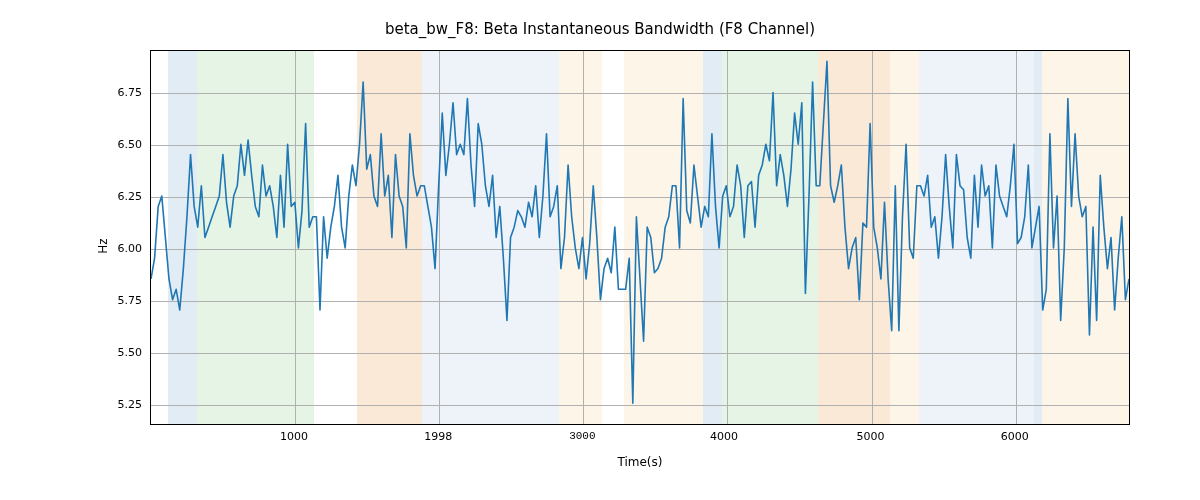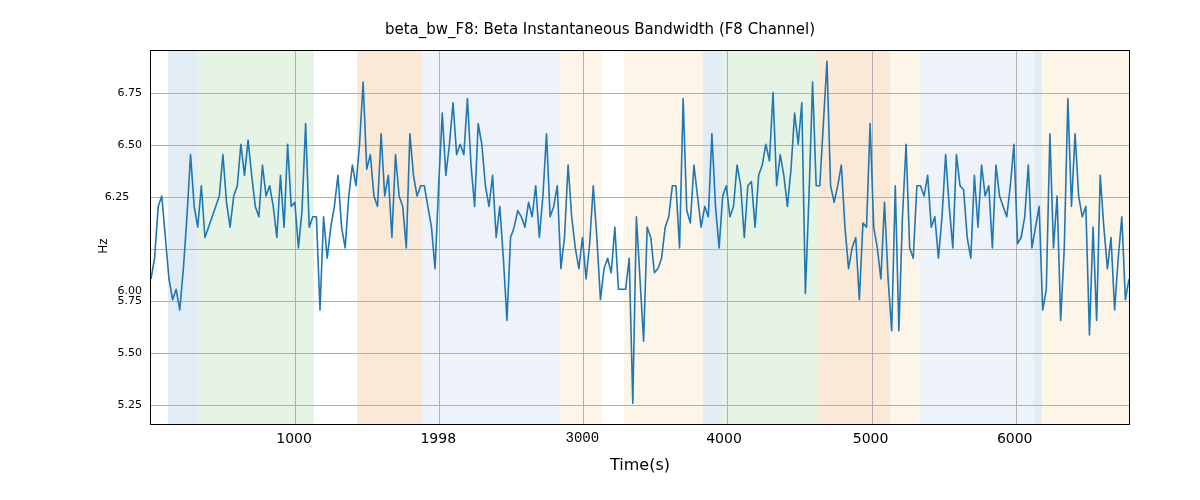--- a/index.html
+++ b/index.html
@@ -42,27 +42,27 @@
     transform-origin: center;
     font-size: 12px;
     color: #000;
   }
   .xlabel {
     position: absolute;
     left: 150px;
     width: 980px;
     top: 455px;
     text-align: center;
-    font-size: 16px;
+    font-size: 12px;
     color: #000;
   }
   .xtick {
     position: absolute;
     top: 430px;
-    font-size: 14px;
+    font-size: 11px;
     color: #000;
     transform: translateX(-50%);
   }
   .ytick {
     position: absolute;
     right: 1058px;
     font-size: 11px;
     color: #000;
     transform: translateY(-50%);
     text-align: right;
@@ -139,22 +139,22 @@
       <div class="gridline-v" style="left: 864.706px;"></div>
       <svg class="series" id="series-svg" viewBox="0 0 980 375" preserveAspectRatio="none">
       <polyline id="series-poly" points="0.00,229.17 3.60,208.33 7.21,156.25 10.81,145.83 14.41,187.50 18.01,229.17 21.62,250.00 25.22,239.58 28.82,260.42 32.43,218.75 36.03,166.67 39.63,104.17 43.24,156.25 46.84,177.08 50.44,135.42 54.04,187.50 57.65,177.08 61.25,166.67 64.85,156.25 68.46,145.83 72.06,104.17 75.66,152.08 79.26,177.08 82.87,145.83 86.47,135.42 90.07,93.75 93.68,125.00 97.28,89.58 100.88,125.00 104.49,156.25 108.09,166.67 111.69,114.58 115.29,145.83 118.90,135.42 122.50,156.25 126.10,187.50 129.71,125.00 133.31,177.08 136.91,93.75 140.51,156.25 144.12,152.08 147.72,197.92 151.32,160.42 154.93,72.92 158.53,177.08 162.13,166.67 165.74,166.67 169.34,260.42 172.94,166.67 176.54,208.33 180.15,177.08 183.75,156.25 187.35,125.00 190.96,177.08 194.56,197.92 198.16,145.83 201.76,114.58 205.37,135.42 208.97,93.75 212.57,31.25 216.18,118.75 219.78,104.17 223.38,145.83 226.99,156.25 230.59,83.33 234.19,145.83 237.79,125.00 241.40,187.50 245.00,104.17 248.60,145.83 252.21,156.25 255.81,197.92 259.41,83.33 263.01,125.00 266.62,145.83 270.22,135.42 273.82,135.42 277.43,156.25 281.03,177.08 284.63,218.75 288.24,135.42 291.84,62.50 295.44,125.00 299.04,93.75 302.65,52.08 306.25,104.17 309.85,93.75 313.46,104.17 317.06,47.92 320.66,114.58 324.26,156.25 327.87,72.92 331.47,93.75 335.07,135.42 338.68,156.25 342.28,125.00 345.88,187.50 349.49,156.25 353.09,208.33 356.69,270.83 360.29,187.50 363.90,177.08 367.50,160.42 371.10,166.67 374.71,177.08 378.31,152.08 381.91,166.67 385.51,135.42 389.12,187.50 392.72,145.83 396.32,83.33 399.93,166.67 403.53,156.25 407.13,135.42 410.74,218.75 414.34,187.50 417.94,114.58 421.54,166.67 425.15,197.92 428.75,218.75 432.35,187.50 435.96,229.17 439.56,193.75 443.16,135.42 446.76,187.50 450.37,250.00 453.97,218.75 457.57,208.33 461.18,222.92 464.78,177.08 468.38,239.58 471.99,239.58 475.59,239.58 479.19,208.33 482.79,354.17 486.40,166.67 490.00,229.17 493.60,291.67 497.21,177.08 500.81,187.50 504.41,222.92 508.01,218.75 511.62,208.33 515.22,177.08 518.82,166.67 522.43,135.42 526.03,135.42 529.63,197.92 533.24,47.92 536.84,160.42 540.44,172.92 544.04,114.58 547.65,145.83 551.25,177.08 554.85,156.25 558.46,166.67 562.06,83.33 565.66,156.25 569.26,197.92 572.87,145.83 576.47,135.42 580.07,166.67 583.68,156.25 587.28,114.58 590.88,135.42 594.49,187.50 598.09,135.42 601.69,131.25 605.29,177.08 608.90,125.00 612.50,114.58 616.10,93.75 619.71,110.42 623.31,41.67 626.91,135.42 630.51,104.17 634.12,125.00 637.72,156.25 641.32,118.75 644.93,62.50 648.53,93.75 652.13,52.08 655.74,243.75 659.34,145.83 662.94,31.25 666.54,135.42 670.15,135.42 673.75,72.92 677.35,10.42 680.96,135.42 684.56,152.08 688.16,135.42 691.76,114.58 695.37,177.08 698.97,218.75 702.57,197.92 706.18,187.50 709.78,250.00 713.38,172.92 716.99,177.08 720.59,72.92 724.19,177.08 727.79,197.92 731.40,229.17 735.00,152.08 738.60,229.17 742.21,281.25 745.81,135.42 749.41,281.25 753.01,166.67 756.62,93.75 760.22,197.92 763.82,208.33 767.43,135.42 771.03,135.42 774.63,145.83 778.24,125.00 781.84,177.08 785.44,166.67 789.04,208.33 792.65,166.67 796.25,104.17 799.85,156.25 803.46,197.92 807.06,104.17 810.66,135.42 814.26,139.58 817.87,187.50 821.47,208.33 825.07,125.00 828.68,177.08 832.28,114.58 835.88,145.83 839.49,135.42 843.09,197.92 846.69,114.58 850.29,145.83 853.90,156.25 857.50,166.67 861.10,135.42 864.71,93.75 868.31,193.75 871.91,187.50 875.51,166.67 879.12,114.58 882.72,197.92 886.32,177.08 889.93,156.25 893.53,260.42 897.13,239.58 900.74,83.33 904.34,197.92 907.94,145.83 911.54,270.83 915.15,197.92 918.75,47.92 922.35,156.25 925.96,83.33 929.56,145.83 933.16,166.67 936.76,156.25 940.37,285.42 943.97,177.08 947.57,270.83 951.18,125.00 954.78,177.08 958.38,218.75 961.99,187.50 965.59,260.42 969.19,208.33 972.79,166.67 976.40,250.00 980.00,229.17"></polyline>
     </svg>
   </div>
 
   <div class="xlabel">Time(s)</div>
 <div class="ytick" style="top: 404.167px;">5.25</div>
     <div class="ytick" style="top: 352.083px;">5.50</div>
     <div class="ytick" style="top: 300px;">5.75</div>
-    <div class="ytick" style="top: 247.917px; margin-top: 42px;">6.00</div>
-    <div class="ytick" style="top: 195.833px; text-align: center;">6.25</div>
+    <div class="ytick" style="top: 247.917px;">6.00</div>
+    <div class="ytick" style="top: 195.833px;">6.25</div>
     <div class="ytick" style="top: 143.75px;">6.50</div>
     <div class="ytick" style="top: 91.6667px;">6.75</div>
     <div class="xtick" style="left: 294.118px;">1000</div>
     <div class="xtick" style="left: 438.235px;">1998</div>
     <div class="xtick" style="left: 582.353px; font-family: Liberation Mono, monospace;">3000</div>
     <div class="xtick" style="left: 724px;">4000</div>
     <div class="xtick" style="left: 870.588px;">5000</div>
     <div class="xtick" style="left: 1014.71px;">6000</div>
   </div>
 

